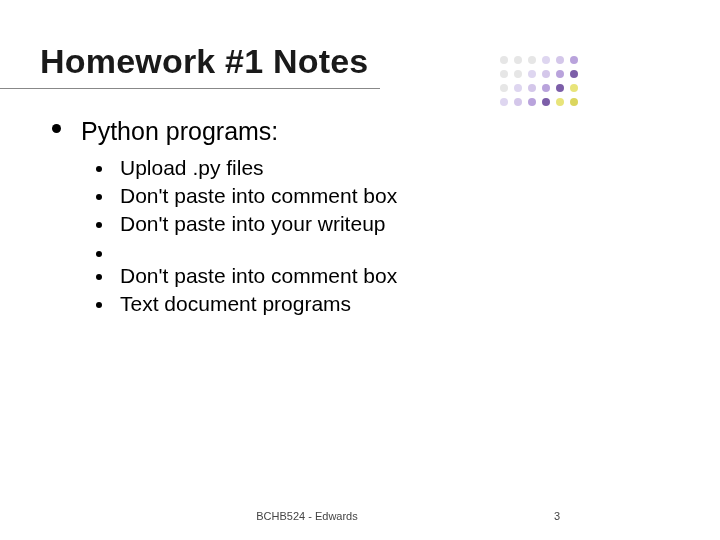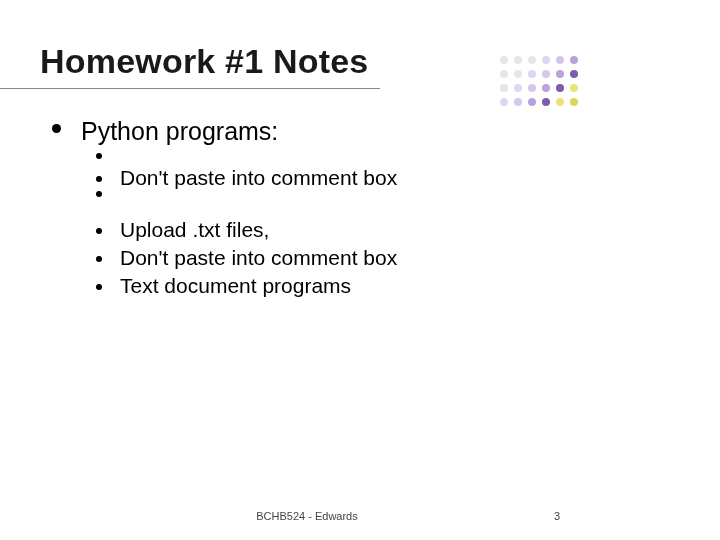--- a/index.html
+++ b/index.html
@@ -64,41 +64,42 @@
     <ul class="level1">
       <li>
         <div class="row">
           <span class="bullet1"></span>
           <span>Python programs:</span>
         </div>
         <ul class="level2">
           <li>
               <div class="row">
                 <span class="bullet2"></span>
+                <span>Upload .py files</span>
               </div>
             </li>
           <li>
               <div class="row">
                 <span class="bullet2"></span>
                 <span>Don't paste into comment box</span>
               </div>
             </li>
           <li>
               <div class="row">
                 <span class="bullet2"></span>
+                <span>Don't paste into your writeup</span>
               </div>
             </li>
         </ul>
       </li>
       <li>
         <ul class="level2">
           <li>
               <div class="row">
                 <span class="bullet2"></span>
-                <span>Upload .txt files,</span>
               </div>
             </li>
           <li>
               <div class="row">
                 <span class="bullet2"></span>
                 <span>Don't paste into comment box</span>
               </div>
             </li>
           <li>
               <div class="row">

